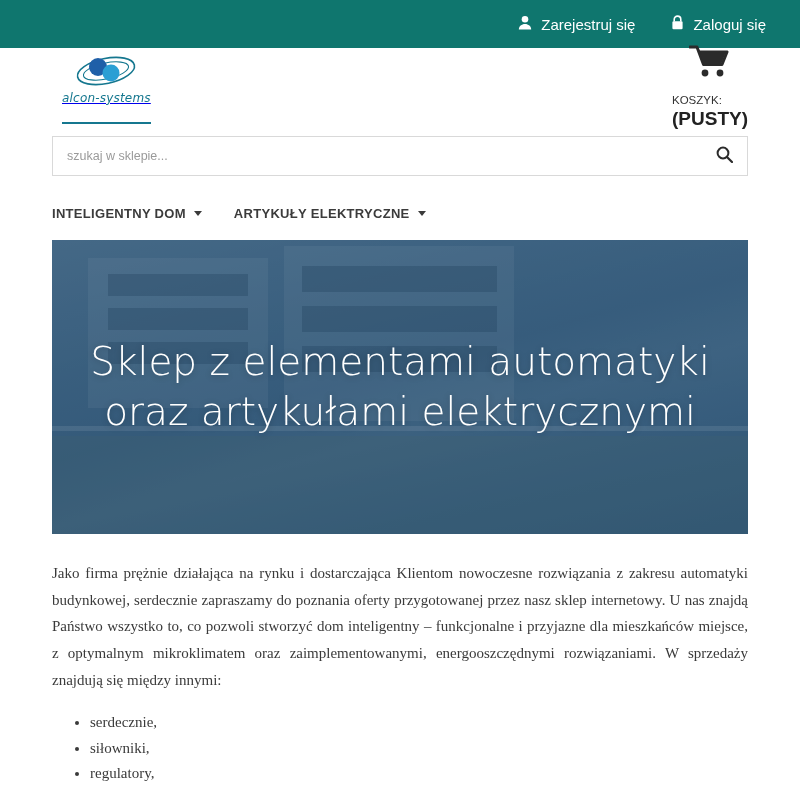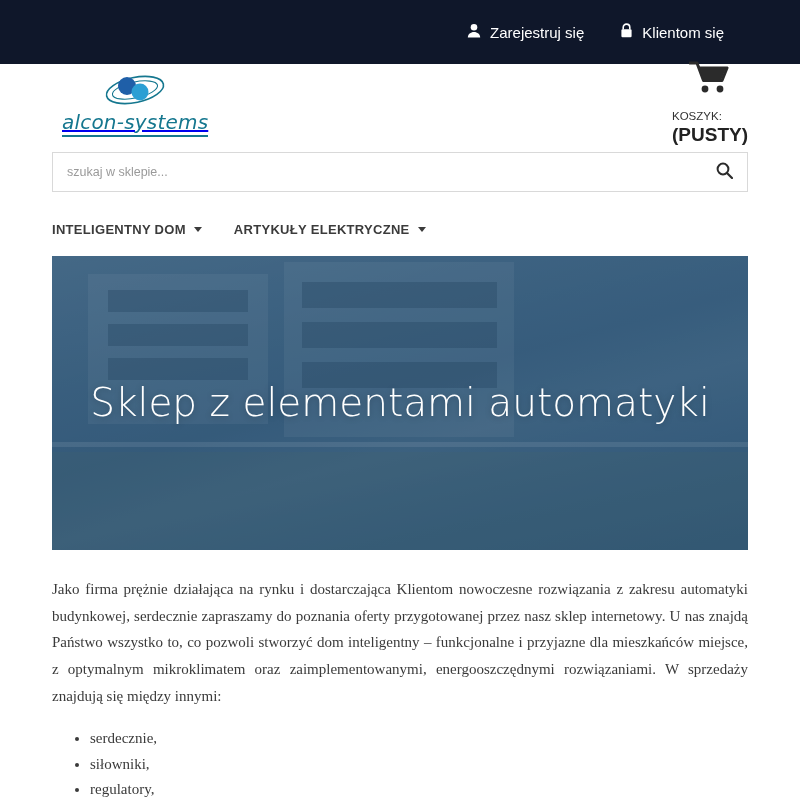--- a/index.html
+++ b/index.html
@@ -7,26 +7,26 @@
     width: 800px;
     height: 800px;
     overflow: hidden;
     font-family: "Liberation Sans", sans-serif;
     background: #ffffff;
     color: #333;
   }
 
   
   .topbar {
-    background: #0f172a;
-    height: 64px;
+    background: #0f766e;
+    height: 48px;
     display: flex;
     align-items: center;
     justify-content: flex-end;
-    padding-right: 76px;
+    padding-right: 34px;
   }
   .topbar-link {
     display: flex;
     align-items: center;
     gap: 9px;
     color: #ffffff;
     font-size: 15px;
     text-decoration: none;
     margin-left: 36px;
     white-space: nowrap;
@@ -45,25 +45,25 @@
   .logo-wrap {
     display: flex;
     flex-direction: column;
     align-items: center;
     padding-left: 10px;
   }
   .logo-mark { margin-bottom: -4px; }
   .logo-text {
     font-family: "DejaVu Sans", sans-serif;
     font-style: italic;
-    font-size: 20px;
+    font-size: 12px;
     color: #15778f;
     letter-spacing: 0.2px;
     border-bottom: 2px solid #15778f;
-    padding-bottom: 1px;
+    padding-bottom: 17px;
   }
   .cart-wrap {
     display: flex;
     align-items: center;
     gap: 12px;
     flex-direction: column;
   }
   .cart-label-small {
     font-size: 11.5px;
     color: #333;
@@ -213,21 +213,21 @@
     </span>
     <span>Zarejestruj się</span>
   </a>
   <a class="topbar-link" href="#">
     <span class="topbar-icon">
       <svg width="13" height="15" viewBox="0 0 13 15">
           <path d="M3.2 6.4V4.4a3.3 3.3 0 016.6 0v2" fill="none" stroke="#ffffff" stroke-width="1.6"></path>
           <rect x="1.4" y="6.2" width="10.2" height="8" rx="1.2" fill="#ffffff"></rect>
         </svg>
     </span>
-    <span>Klientom się</span>
+    <span>Zaloguj się</span>
   </a>
 </div>
 
 <div class="header">
   <a class="logo-wrap" href="#">
     <span class="logo-mark">
       <svg width="62" height="40" viewBox="0 0 62 40">
         <ellipse cx="31" cy="20" rx="29" ry="12.5" fill="none" stroke="#15778f" stroke-width="1.6" transform="rotate(-12 31 20)"></ellipse>
         <ellipse cx="31" cy="20" rx="23" ry="8" fill="none" stroke="#15778f" stroke-width="1.1" transform="rotate(-12 31 20)"></ellipse>
         <circle cx="23" cy="16" r="9" fill="#1f5fa8"></circle>
@@ -287,20 +287,21 @@
     <div class="hb" style="left:232px;top:6px;width:230px;height:175px;"></div>
     <div class="hb-dark" style="left:250px;top:26px;width:195px;height:26px;"></div>
     <div class="hb-dark" style="left:250px;top:66px;width:195px;height:26px;"></div>
     <div class="hb-dark" style="left:250px;top:106px;width:195px;height:26px;"></div>
     <div class="hb" style="left:0;top:196px;width:696px;height:98px;background:rgba(95,120,95,0.22);"></div>
     <div class="hb-dark" style="left:0;top:186px;width:696px;height:5px;background:rgba(255,255,255,0.18);"></div>
   </div>
   <div class="hero-overlay"></div>
   <div class="hero-text">
     <div>Sklep z elementami automatyki</div>
+    <div>oraz artykułami elektrycznymi</div>
   </div>
 </div>
 
 <div class="content">
   <p class="paragraph">Jako firma prężnie działająca na rynku i dostarczająca Klientom nowoczesne rozwiązania z zakresu automatyki budynkowej, serdecznie zapraszamy do poznania oferty przygotowanej przez nasz sklep internetowy. U nas znajdą Państwo wszystko to, co pozwoli stworzyć dom inteligentny – funkcjonalne i przyjazne dla mieszkańców miejsce, z optymalnym mikroklimatem oraz zaimplementowanymi, energooszczędnymi rozwiązaniami. W sprzedaży znajdują się między innymi:</p>
   <ul class="bullets">
     <li>serdecznie,</li>
     <li>siłowniki,</li>
     <li>regulatory,</li>
   </ul>

